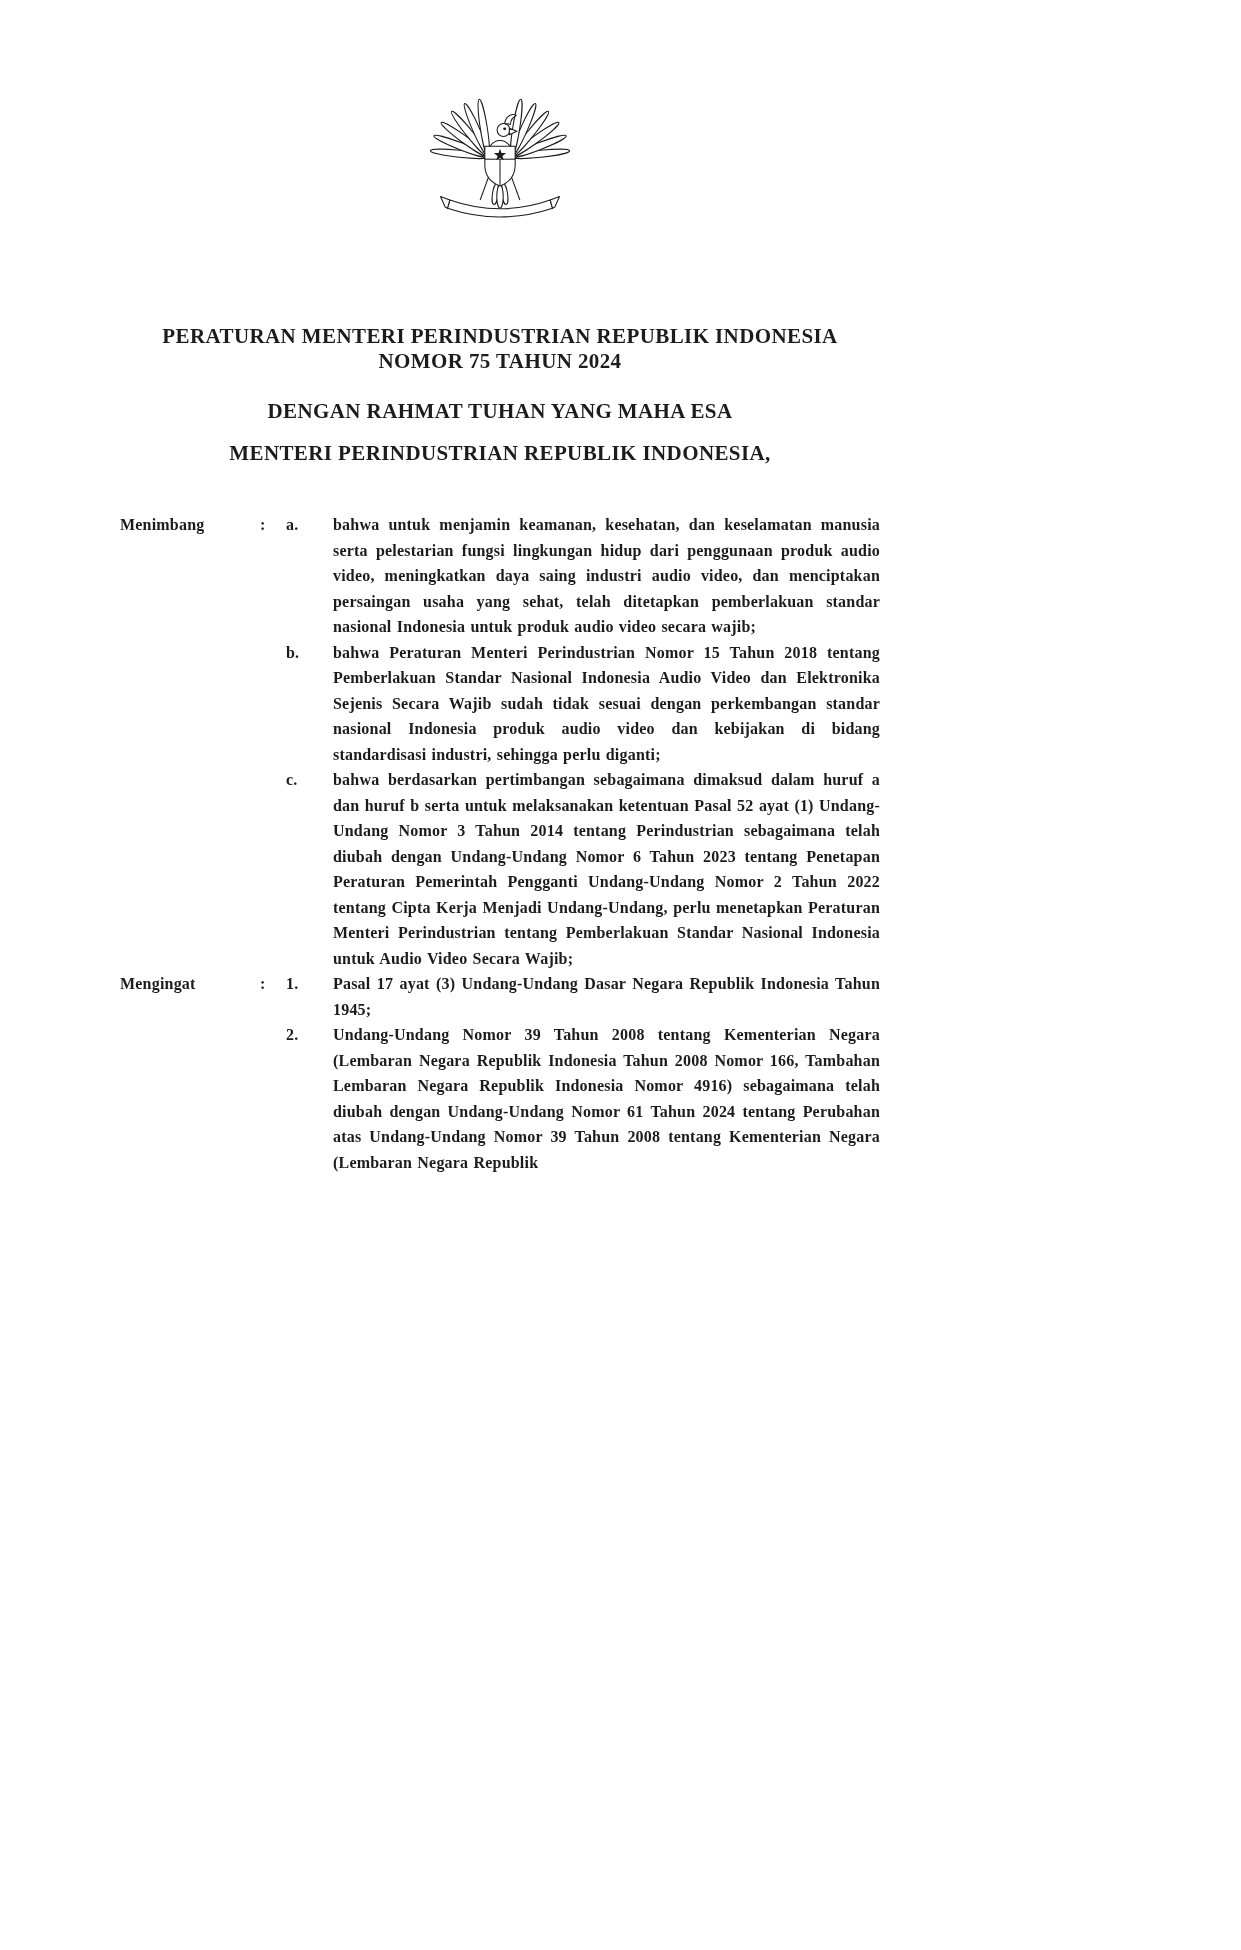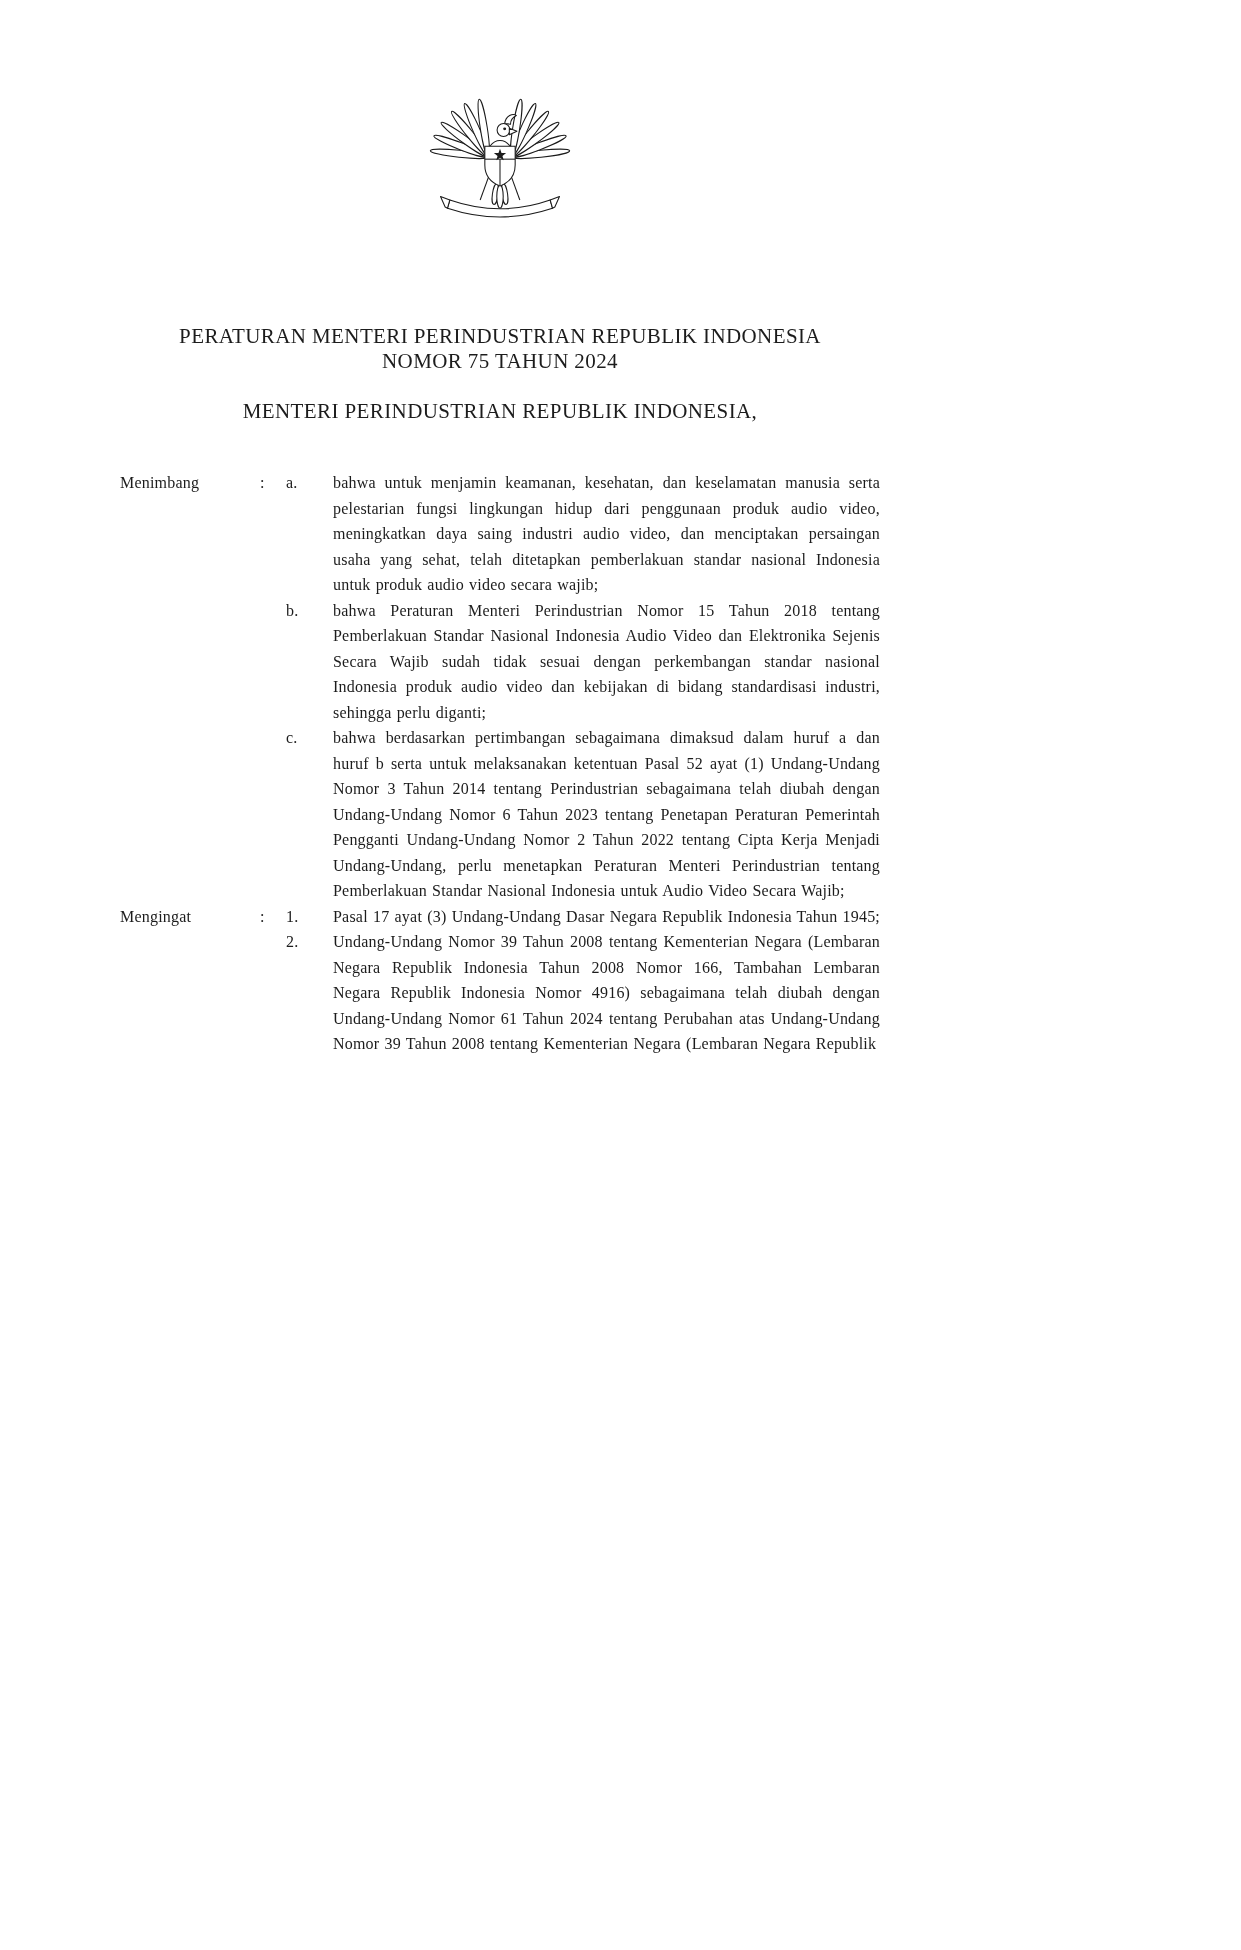--- a/index.html
+++ b/index.html
@@ -5,20 +5,21 @@
   * { margin:0; padding:0; box-sizing:border-box; }
   html, body { background:#ffffff; }
   .page {
     position:relative;
     width:1241px;
     height:1950px;
     background:#ffffff;
     color:#1c1c1c;
     font-family:"Liberation Serif","DejaVu Serif",serif;
     overflow:hidden;
+    font-weight:bold;
   }
   .content {
     position:absolute;
     left:120px;
     top:0;
     width:760px;
   }
   .emblem {
     margin:88px auto 0 auto;
     width:152px;
@@ -31,21 +32,21 @@
     font-size:21px;
     line-height:25px;
     letter-spacing:0.4px;
   }
   .centered-line {
     text-align:center;
     font-size:21px;
     letter-spacing:0.4px;
   }
   .invocation { margin-top:25px; }
-  .authority  { margin-top:25px; }
+  .authority  { margin-top:17px; }
   .doc-body {
     margin-top:46px;
     font-size:16px;
     line-height:25.5px;
     letter-spacing:0.2px;
   }
   .section { }
   .section + .section { }
   .item-row {
     display:grid;
@@ -115,20 +116,21 @@
           <polygon fill="#1b1b1b" stroke="none" points="130,104 132.6,111.4 140.5,111.6 134.2,116.4 136.4,124 130,119.4 123.6,124 125.8,116.4 119.5,111.6 127.4,111.4"></polygon>
         </g>
       </svg>
     </div>
 
     <div class="title-block">
       <div>PERATURAN MENTERI PERINDUSTRIAN REPUBLIK INDONESIA</div>
       <div>NOMOR 75 TAHUN 2024</div>
     </div>
 
+    <div class="centered-line invocation">DENGAN RAHMAT TUHAN YANG MAHA ESA</div>
     <div class="centered-line authority">MENTERI PERINDUSTRIAN REPUBLIK INDONESIA,</div>
 
     <div class="doc-body">
 
       <div class="section">
         <div class="item-row">
           <div class="section-label">Menimbang</div>
           <div class="section-colon">:</div>
           <div class="item-marker">a.</div>
           <div class="item-text">bahwa untuk menjamin keamanan, kesehatan, dan keselamatan manusia serta pelestarian fungsi lingkungan hidup dari penggunaan produk audio video, meningkatkan daya saing industri audio video, dan menciptakan persaingan usaha yang sehat, telah ditetapkan pemberlakuan standar nasional Indonesia untuk produk audio video secara wajib;</div>

